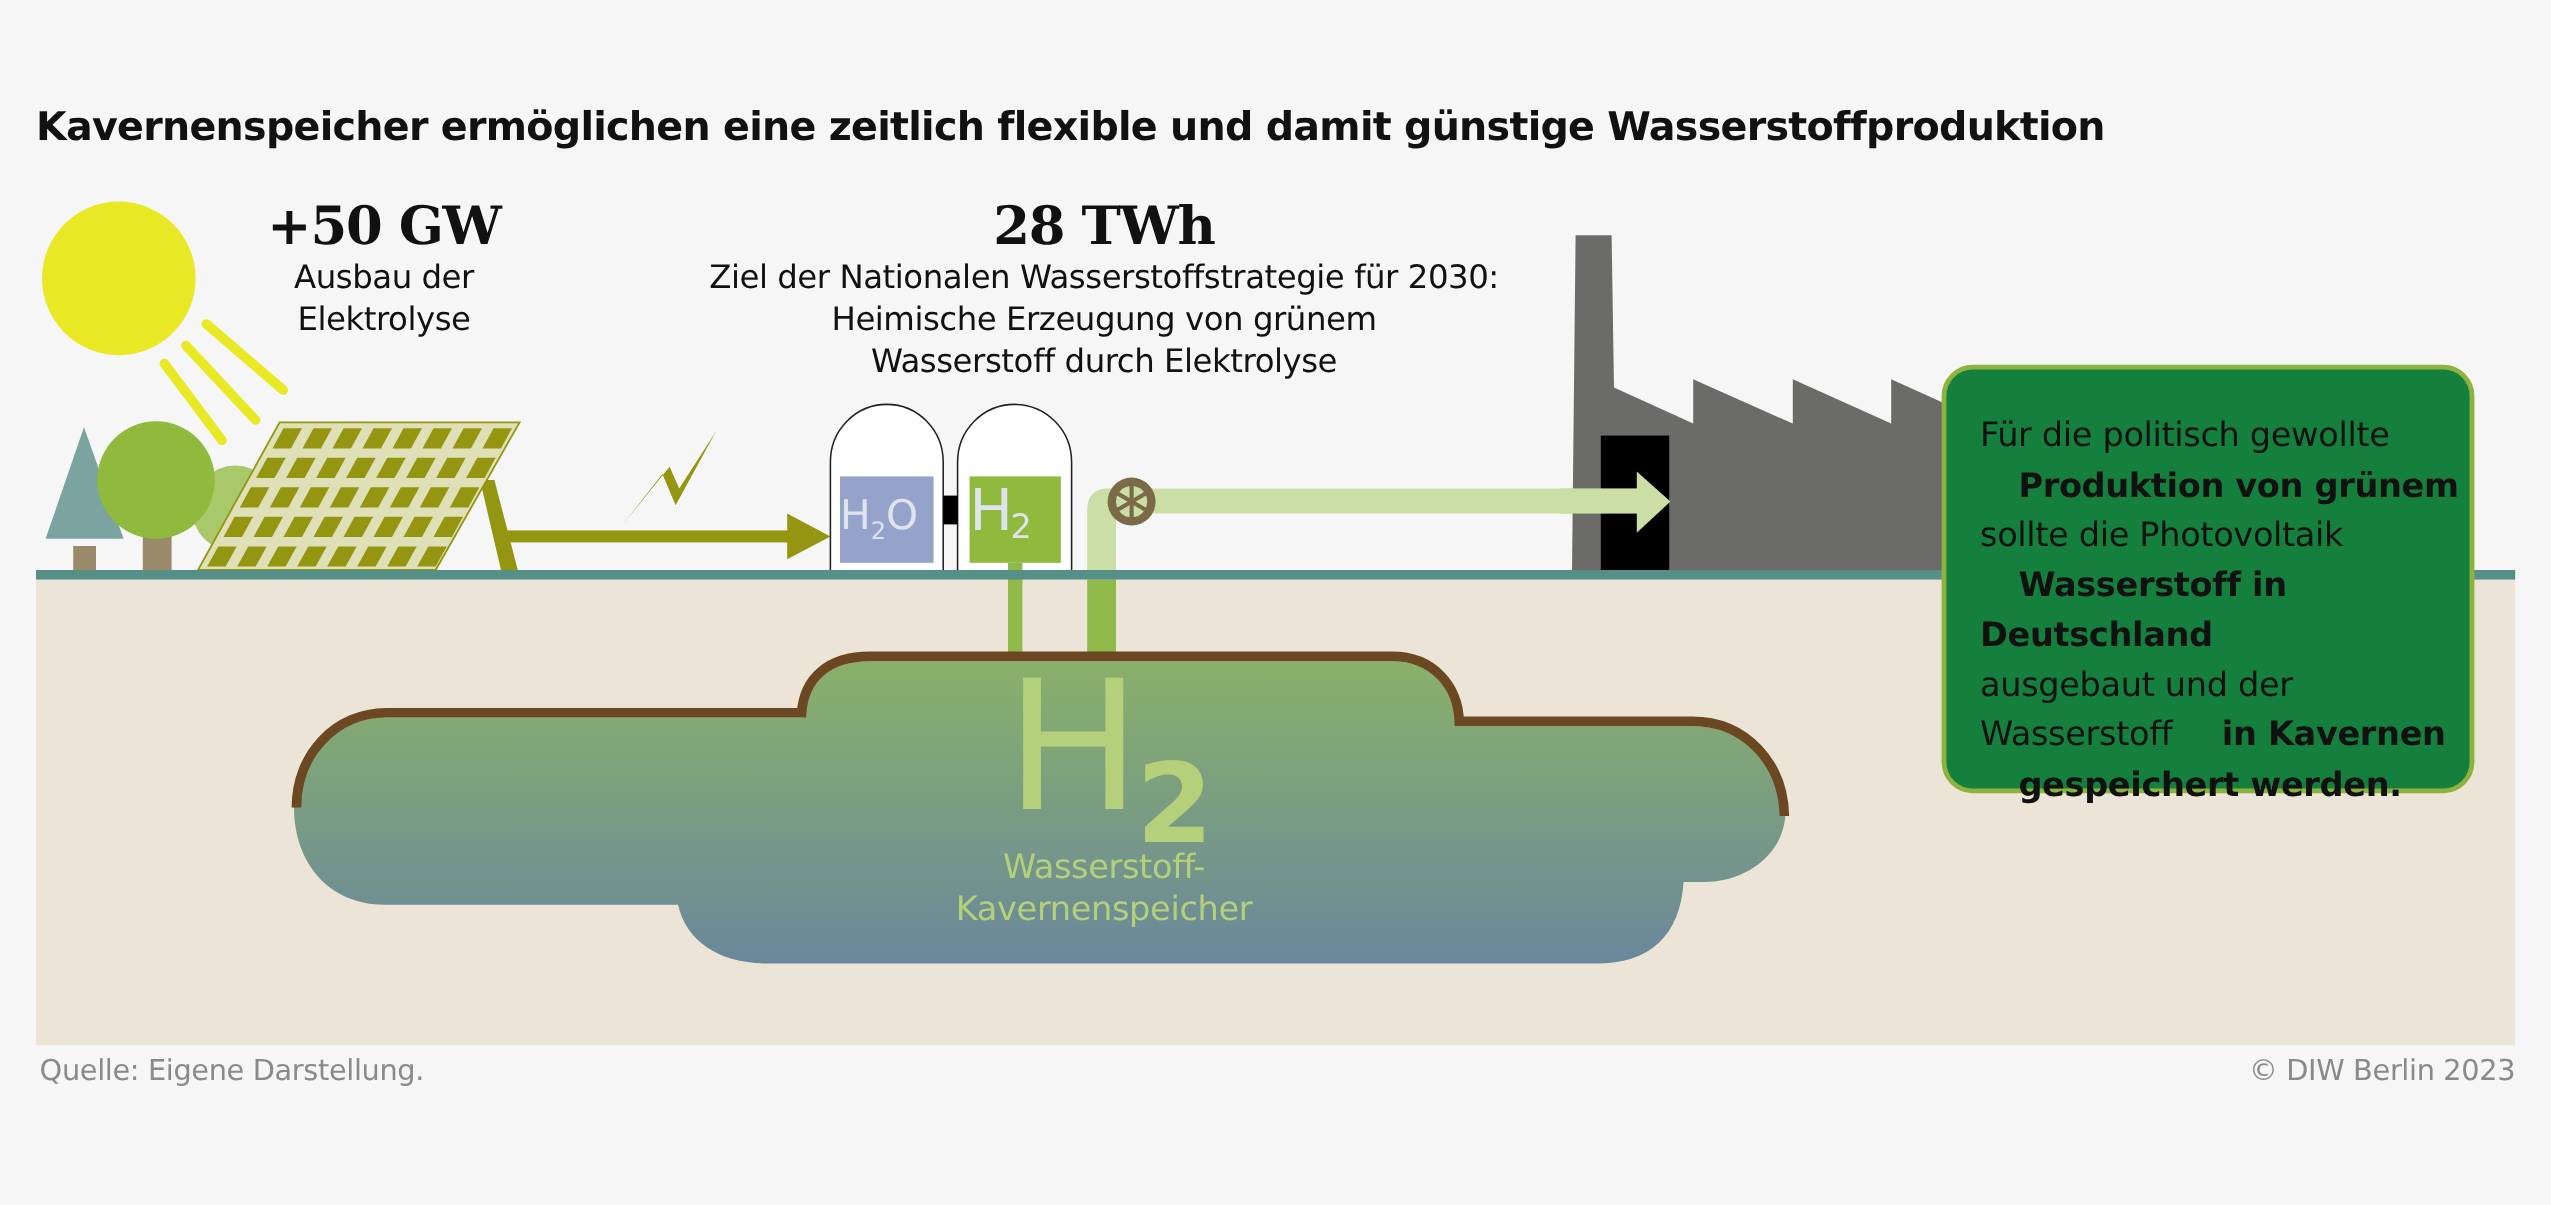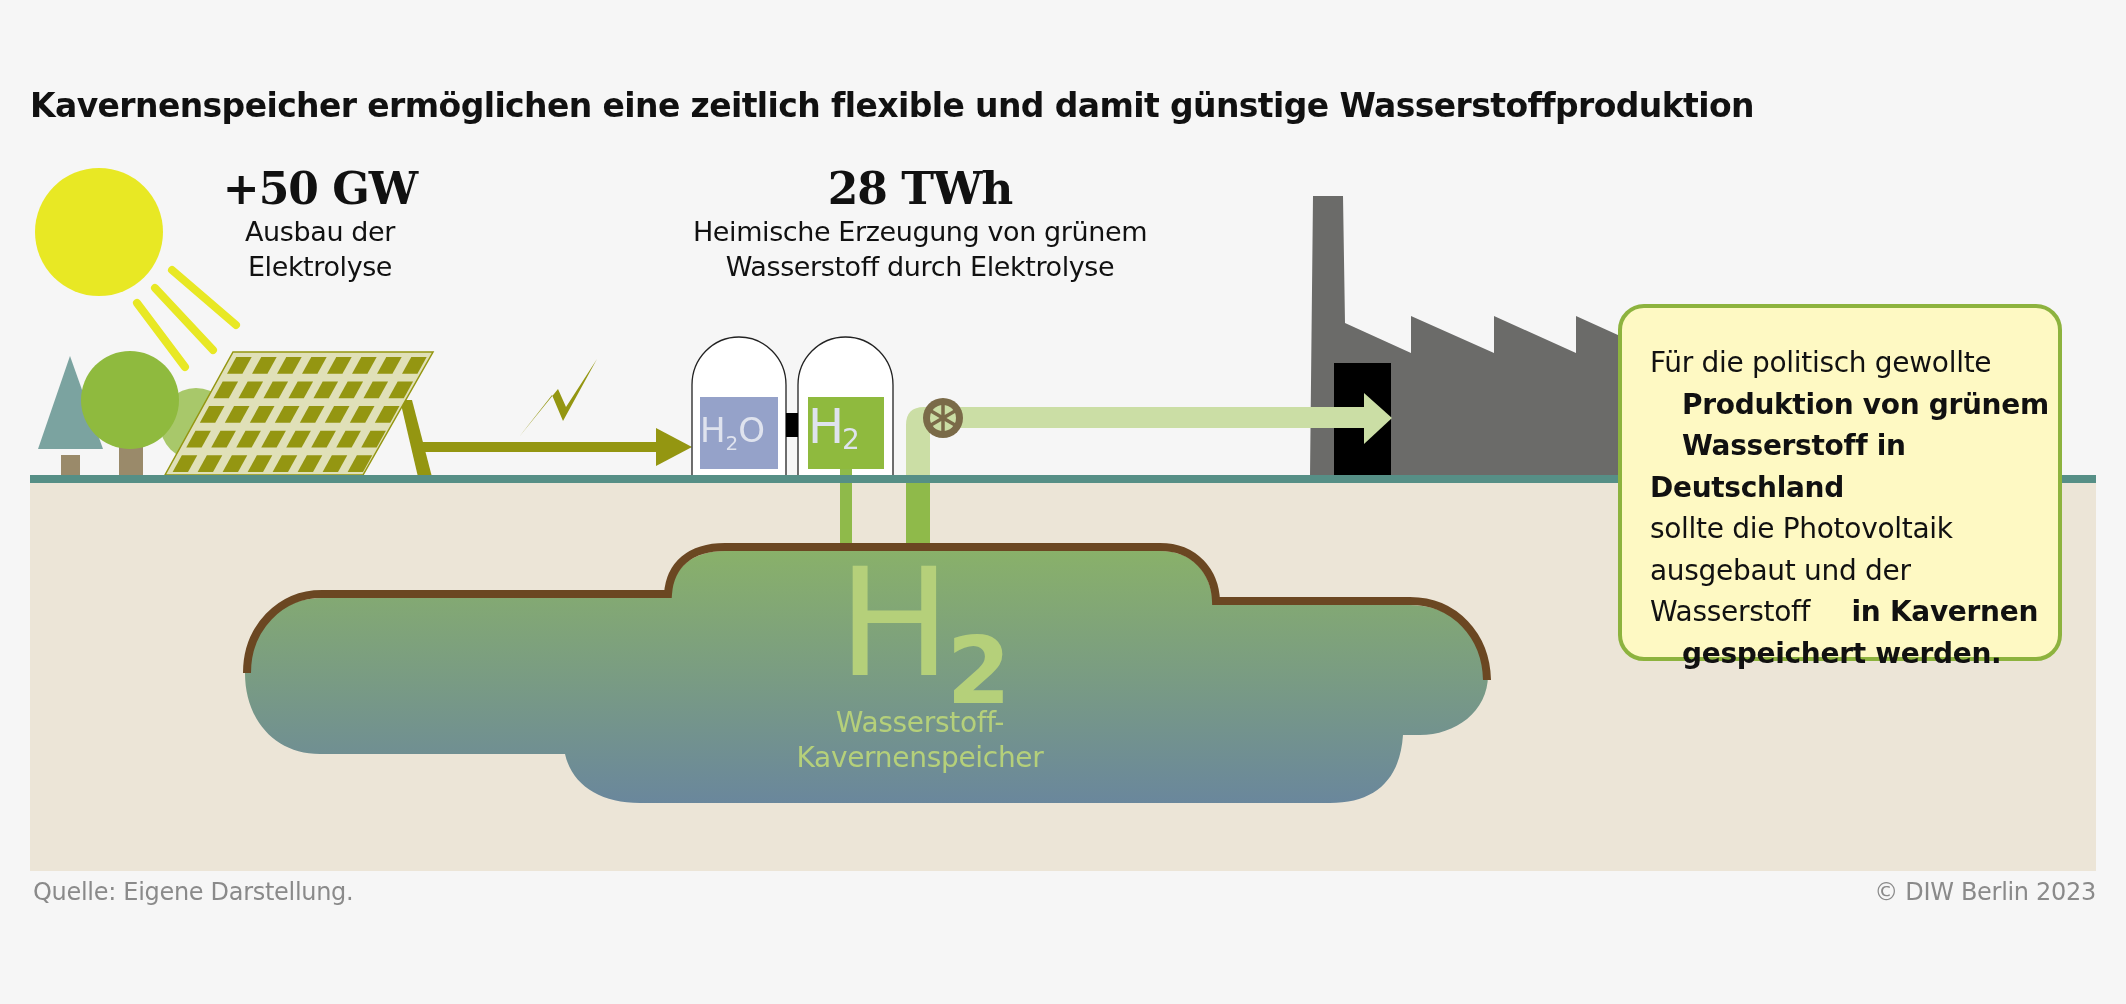--- a/index.html
+++ b/index.html
@@ -21,21 +21,21 @@
     letter-spacing: -1px;
   }
   .sub {
     font-size: 27px; text-align: center; line-height: 35px; white-space: nowrap;
     letter-spacing: -0.4px;
   }
   #pv-block { left: 200px; top: 163px; width: 240px; }
   #target-block { left: 540px; top: 163px; width: 760px; }
   #info-box {
     left: 1618px; top: 304px; width: 444px; height: 357px; box-sizing: border-box;
-    background: #fef9c3; border: 4px solid #8db33e; border-radius: 26px;
+    background: #15803d; border: 4px solid #8db33e; border-radius: 26px;
     padding: 34px 0 0 28px; font-size: 28px; line-height: 41.5px;
     letter-spacing: -0.3px; color: #111;
   }
   #info-box b { font-weight: bold; margin-left: 32px; }
   #cavern-label {
     left: 780px; top: 705px; width: 280px; text-align: center;
     color: #b5d07a; font-size: 28px; line-height: 35px; letter-spacing: -0.3px;
   }
   #h2-big {
     left: 838px; top: 548px; color: #b5d07a; font-size: 150px; line-height: 150px;
@@ -202,37 +202,38 @@
 </svg>
 
 <div id="pv-block" class="abs">
   <div class="big-num">+50 GW</div>
   <div class="sub">Ausbau der</div>
   <div class="sub">Elektrolyse</div>
 </div>
 
 <div id="target-block" class="abs">
   <div class="big-num">28 TWh</div>
+  <div class="sub">Ziel der Nationalen Wasserstoffstrategie für 2030:</div>
   <div class="sub">Heimische Erzeugung von grünem</div>
   <div class="sub">Wasserstoff durch Elektrolyse</div>
 </div>
 
 <div class="abs tank-label" style="left:700px; top:410px; width:78px;"><span>H</span><sub style="font-size:20px">2</sub><span>O</span></div>
 <div class="abs tank-label" style="left:808px; top:398px; width:76px; font-size:48px; letter-spacing:-2px;"><span>H</span><sub style="font-size:28px; vertical-align:-6px">2</sub></div>
 
 <div id="h2-big" class="abs"><span>H</span><sub>2</sub></div>
 <div id="cavern-label" class="abs">
   <div>Wasserstoff-</div>
   <div>Kavernenspeicher</div>
 </div>
 
 <div id="info-box" class="abs">
   <div>Für die politisch gewollte</div>
   <div><b>Produktion von grünem</b></div>
+  <div>sollte die Photovoltaik</div>
   <div><b>Wasserstoff in Deutschland</b></div>
-  <div>sollte die Photovoltaik</div>
   <div>ausgebaut und der</div>
   <div><span>Wasserstoff</span><b> in Kavernen</b></div>
   <div><b>gespeichert werden.</b></div>
 </div>
 
 <div id="footer-source" class="abs">Quelle: Eigene Darstellung.</div>
 <div id="footer-copy" class="abs">© DIW Berlin 2023</div>
 
 </body></html>

